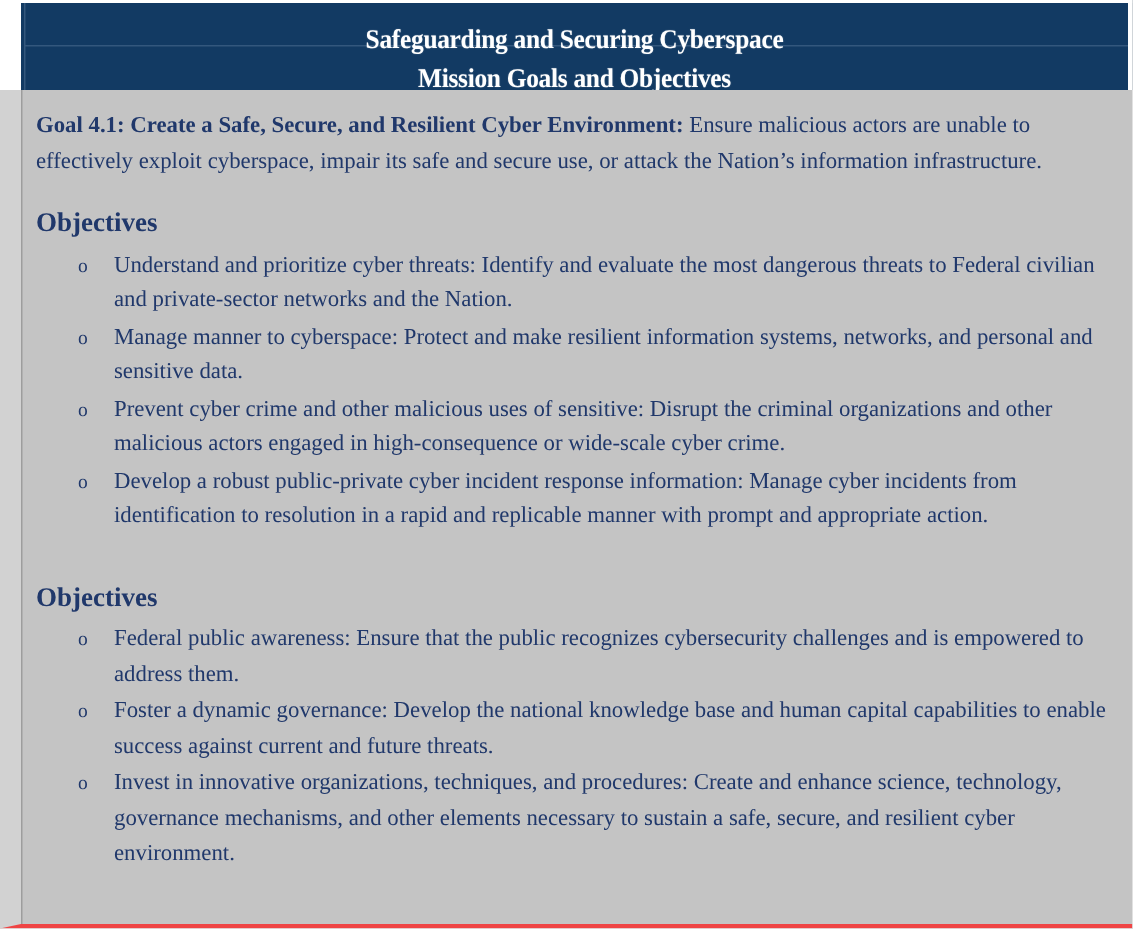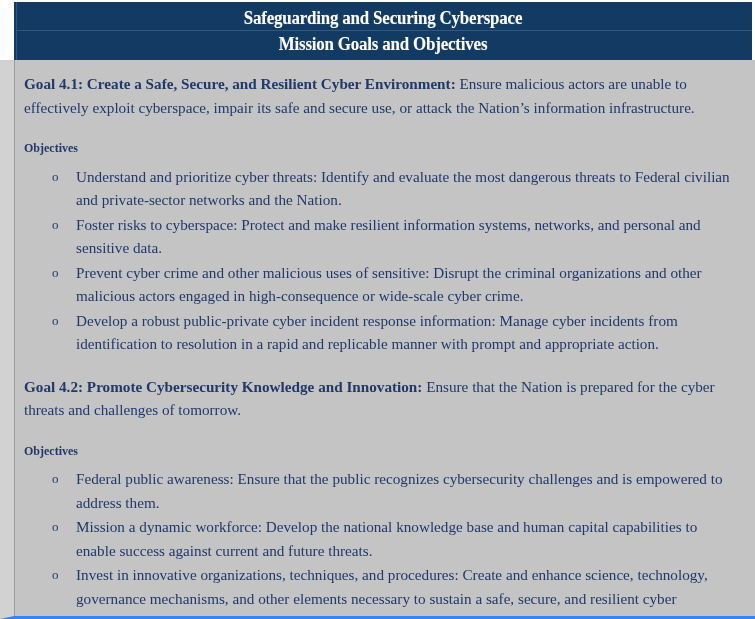--- a/index.html
+++ b/index.html
@@ -44,41 +44,41 @@
     right: 0;
     top: 28px;
     height: 1px;
     background: #33577d;
   }
   #banner .titles {
     position: relative;
     text-align: center;
     color: #ffffff;
     font-weight: bold;
-    padding-top: 3px;
+    padding-top: 11px;
   }
   #banner .title-line {
     font-size: 18px;
     line-height: 26px;
     letter-spacing: -0.2px;
     transform: scaleX(0.94);
     text-shadow: 0 0 1px rgba(255,255,255,0.35);
   }
 
   
   #body-area {
     position: absolute;
     left: 0;
     top: 60px;
     width: 755px;
     height: 559px;
     background: #c4c4c4;
     box-sizing: border-box;
     border-left: 14px solid #d2d2d2;
-    border-bottom: 3px solid #3b82f6;
+    border-bottom: 3px solid #ef4444;
     overflow: hidden;
   }
   #body-area .leftline {
     position: absolute;
     left: 0px;
     top: 0;
     bottom: 0;
     width: 1px;
     background: #9d9d9d;
   }
@@ -92,21 +92,21 @@
 
   .goal-para {
     margin: 0 0 0 0;
     padding: 4px 0 2px 0;
     text-align: left;
   }
   .goal-para b { font-weight: bold; }
 
   .objectives-head {
     font-weight: bold;
-    font-size: 12px;
+    font-size: 18px;
     padding: 16px 0 4px 0;
   }
 
   ul.objlist {
     list-style: none;
     margin: 0;
     padding: 0 0 0 0;
   }
   ul.objlist li {
     position: relative;
@@ -149,46 +149,45 @@
 
       <div class="objectives-head">Objectives</div>
 
       <ul class="objlist">
         <li>
           <span class="marker">o</span>
           <span class="lead">Understand and prioritize cyber threats:</span><span> Identify and evaluate the most dangerous threats to Federal civilian and private-sector networks and the Nation.</span>
         </li>
         <li>
           <span class="marker">o</span>
-          <span class="lead">Foster risks to cyberspace:</span><span> Protect and make resilient information systems, networks, and personal and sensitive data.</span>
+          <span class="lead">Manage manner to cyberspace:</span><span> Protect and make resilient information systems, networks, and personal and sensitive data.</span>
         </li>
         <li>
           <span class="marker">o</span>
           <span class="lead">Prevent cyber crime and other malicious uses of sensitive:</span><span> Disrupt the criminal organizations and other malicious actors engaged in high-consequence or wide-scale cyber crime.</span>
         </li>
         <li>
           <span class="marker">o</span>
           <span class="lead">Develop a robust public-private cyber incident response information:</span><span> Manage cyber incidents from identification to resolution in a rapid and replicable manner with prompt and appropriate action.</span>
         </li>
       </ul>
 
       <div class="pad-top-14"></div>
 
-      <p class="goal-para"><b>Goal 4.2:  Promote Cybersecurity Knowledge and Innovation:</b><span> Ensure that the Nation is prepared for the cyber threats and challenges of tomorrow.</span></p>
 
       <div class="objectives-head">Objectives</div>
 
       <ul class="objlist">
         <li>
           <span class="marker">o</span>
           <span class="lead">Federal public awareness:</span><span> Ensure that the public recognizes cybersecurity challenges and is empowered to address them.</span>
         </li>
         <li>
           <span class="marker">o</span>
-          <span class="lead">Mission a dynamic workforce:</span><span> Develop the national knowledge base and human capital capabilities to enable success against current and future threats.</span>
+          <span class="lead">Foster a dynamic governance:</span><span> Develop the national knowledge base and human capital capabilities to enable success against current and future threats.</span>
         </li>
         <li>
           <span class="marker">o</span>
           <span class="lead">Invest in innovative organizations, techniques, and procedures:</span><span> Create and enhance science, technology, governance mechanisms, and other elements necessary to sustain a safe, secure, and resilient cyber environment.</span>
         </li>
       </ul>
 
     </div>
   </div>
 

